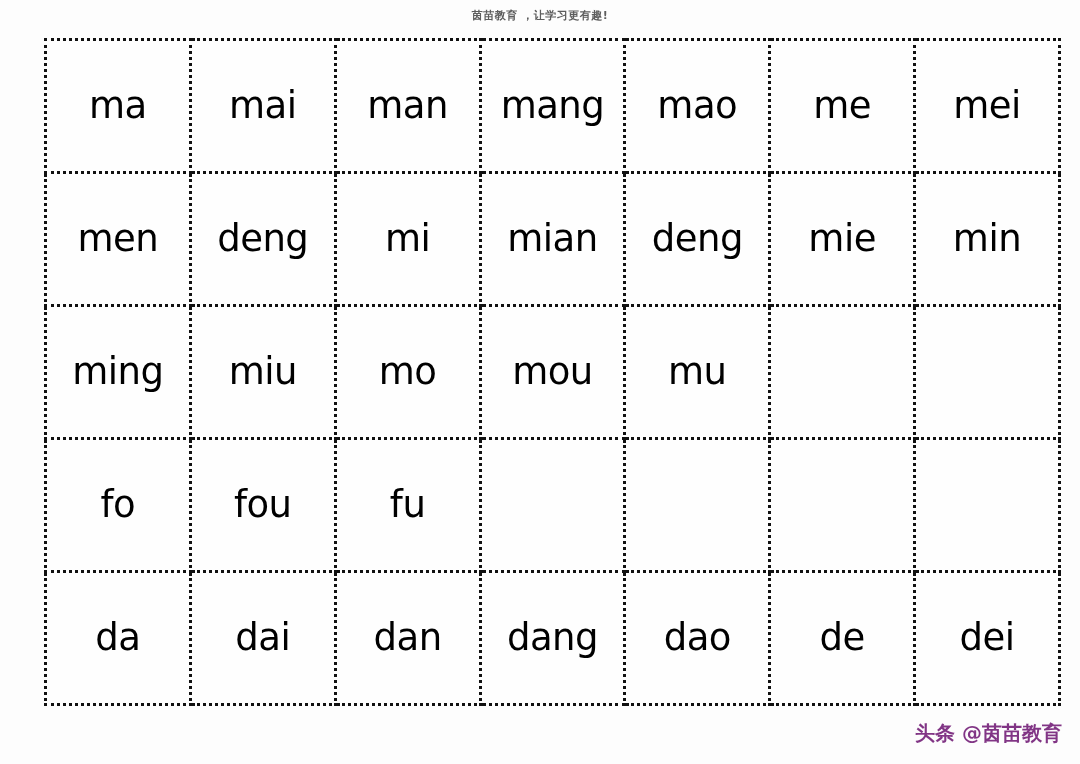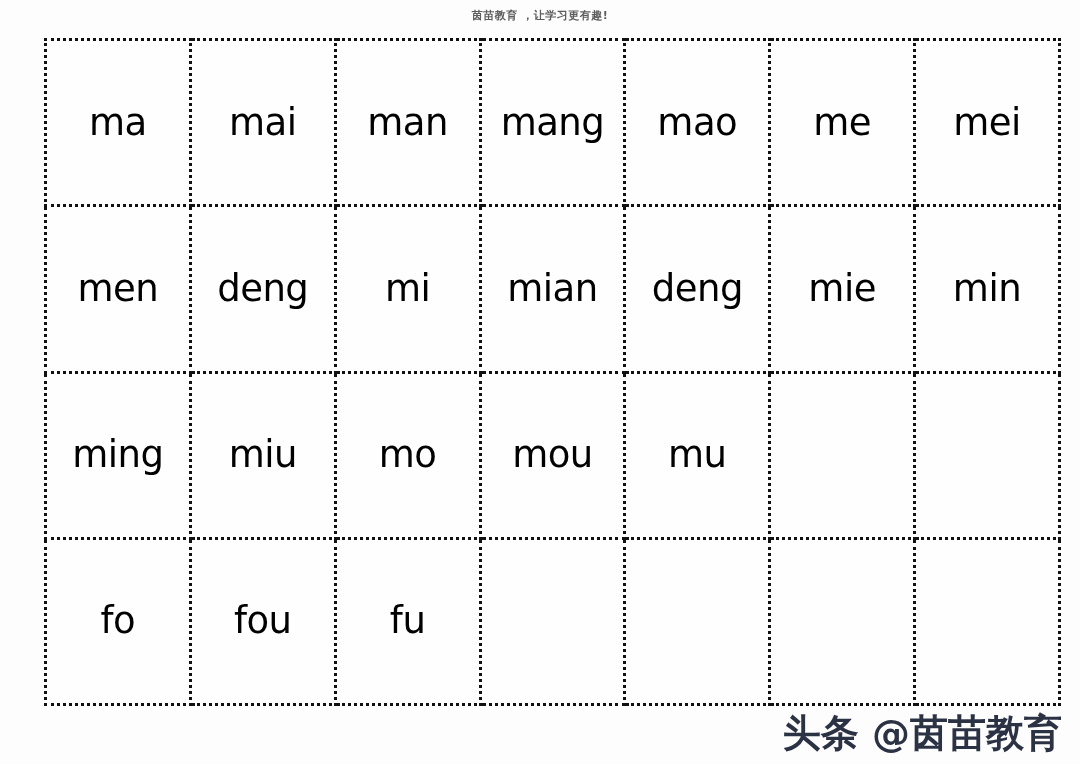--- a/index.html
+++ b/index.html
@@ -83,24 +83,24 @@
   
   #watermark {
     position: absolute;
     right: 18px;
     bottom: 14px;
     display: flex;
     align-items: baseline;
     gap: 6px;
   }
   #watermark .wm-text {
-    font-size: 38px;
+    font-size: 20px;
     line-height: 34px;
     font-weight: 700;
-    color: #0f172a;
+    color: #701a75;
     font-family: "DejaVu Sans", "Liberation Sans", sans-serif;
     white-space: nowrap;
     opacity: 0.88;
   }
 </style>
 </head>
 <body>
 
 <div id="page-header">
   <div class="header-text">茵苗教育 ，让学习更有趣!</div>
@@ -203,19 +203,42 @@
           <td class="empty-cell">
             <span class="cell-text"></span>
           </td>
           <td class="empty-cell">
             <span class="cell-text"></span>
           </td>
           <td class="empty-cell">
             <span class="cell-text"></span>
           </td>
         </tr>
+        <tr>
+          <td>
+            <span class="cell-text">da</span>
+          </td>
+          <td>
+            <span class="cell-text">dai</span>
+          </td>
+          <td>
+            <span class="cell-text">dan</span>
+          </td>
+          <td>
+            <span class="cell-text">dang</span>
+          </td>
+          <td>
+            <span class="cell-text">dao</span>
+          </td>
+          <td>
+            <span class="cell-text">de</span>
+          </td>
+          <td>
+            <span class="cell-text">dei</span>
+          </td>
+        </tr>
       </tbody>
   </table>
 </div>
 
 <div id="watermark">
   <span class="wm-text">头条 @茵苗教育</span>
 </div>
 
 </body></html>

